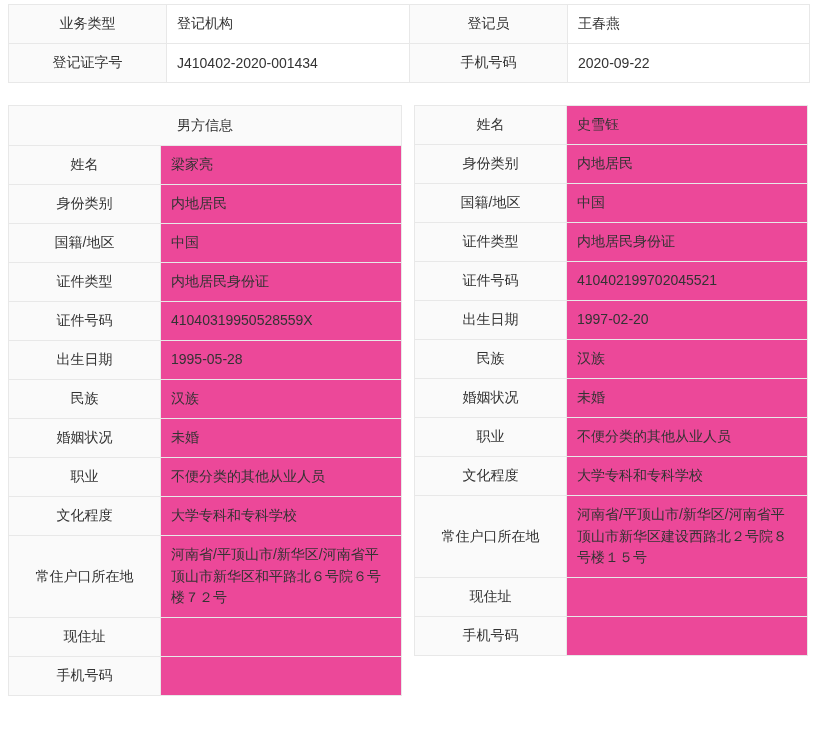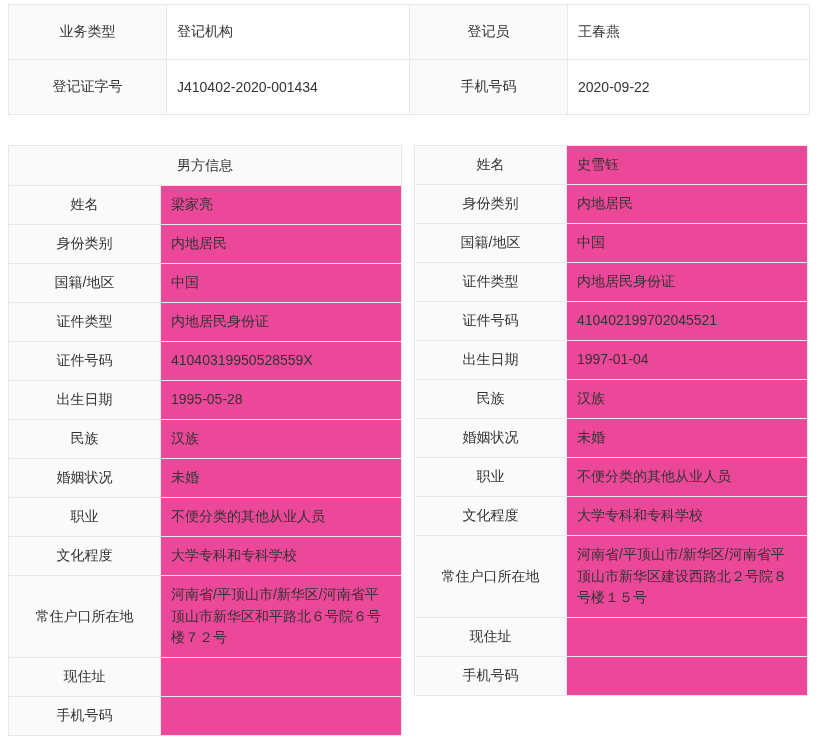--- a/index.html
+++ b/index.html
@@ -23,41 +23,41 @@
   
   table.info {
     border-collapse: collapse;
     width: 801px;
     table-layout: fixed;
     margin: 0;
   }
   table.info td {
     border: 1px solid #e8e8e8;
     height: 38px;
-    padding: 18px 10px;
+    padding: 10px 10px;
     vertical-align: middle;
     font-size: 14px;
     color: #333333;
   }
   td.lbl {
     background: #fafafa;
     text-align: center;
     color: #333333;
     white-space: nowrap;
   }
   td.val {
     background: #ffffff;
     text-align: left;
   }
 
   
   .panels {
     display: flex;
     gap: 12px;
-    margin-top: 30px;
+    margin-top: 22px;
   }
   .panel {
     width: 394px;
     flex: 0 0 394px;
   }
   table.party {
     border-collapse: collapse;
     width: 394px;
     table-layout: fixed;
   }
@@ -216,21 +216,21 @@
           <tr>
             <td class="k">证件类型</td>
             <td class="v">内地居民身份证</td>
           </tr>
           <tr>
             <td class="k">证件号码</td>
             <td class="v">410402199702045521</td>
           </tr>
           <tr>
             <td class="k">出生日期</td>
-            <td class="v">1997-01-04</td>
+            <td class="v">1997-02-20</td>
           </tr>
           <tr>
             <td class="k">民族</td>
             <td class="v">汉族</td>
           </tr>
           <tr>
             <td class="k">婚姻状况</td>
             <td class="v">未婚</td>
           </tr>
           <tr>

